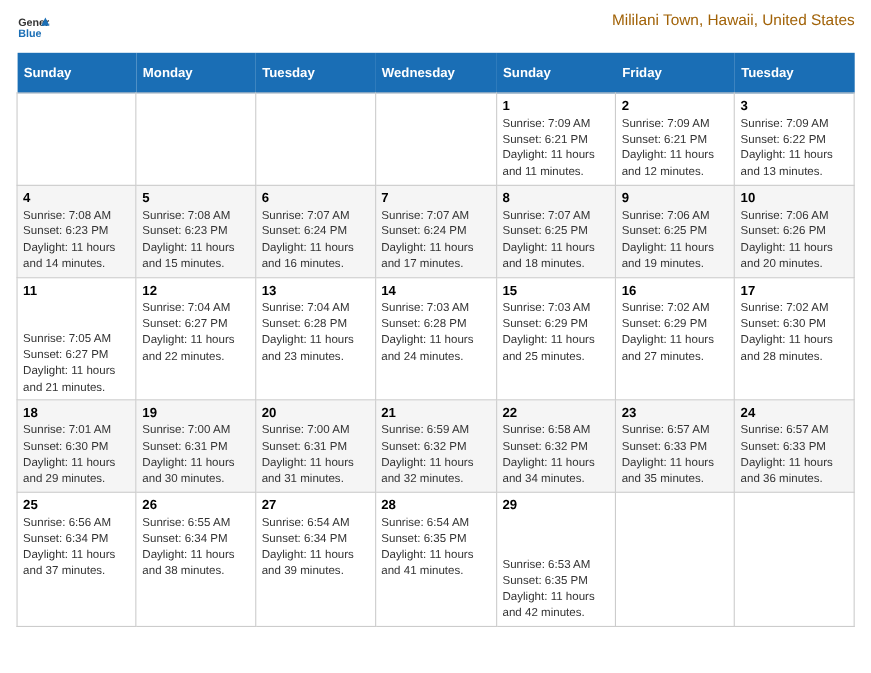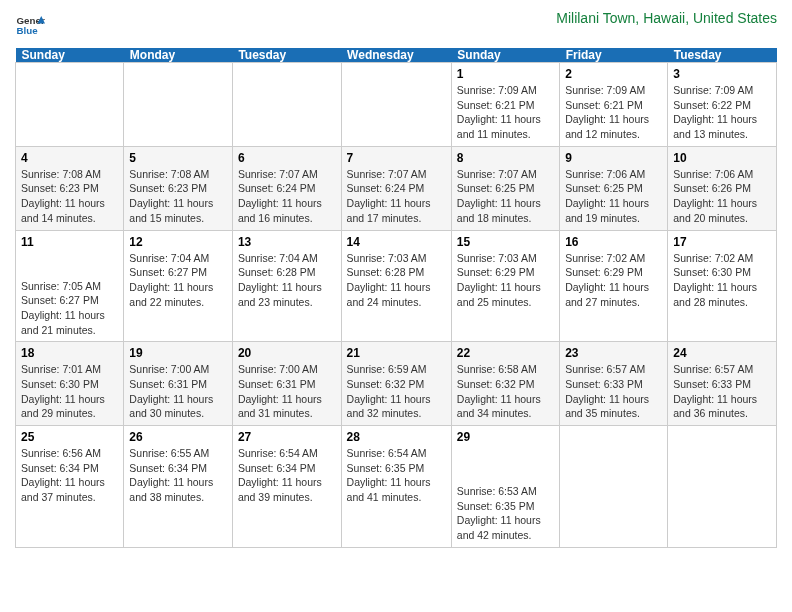--- a/index.html
+++ b/index.html
@@ -28,32 +28,32 @@
     .title-block {
       text-align: right;
     }
     .main-title {
       font-size: 32px;
       font-weight: bold;
       color: #333;
     }
     .subtitle {
       font-size: 14px;
-      color: #15803d;
+      color: #a16207;
       font-weight: normal;
     }
     table {
       width: 100%;
       border-collapse: collapse;
       font-size: 11px;
     }
     thead tr th {
       background-color: #1a6eb5;
       color: #fff;
-      padding: 0 6px;
+      padding: 11px 6px;
       text-align: left;
       font-size: 12px;
       font-weight: bold;
     }
     tbody tr td {
       border: 1px solid #ccc;
       vertical-align: top;
       padding: 4px 5px;
       min-height: 70px;
       width: 113px;

